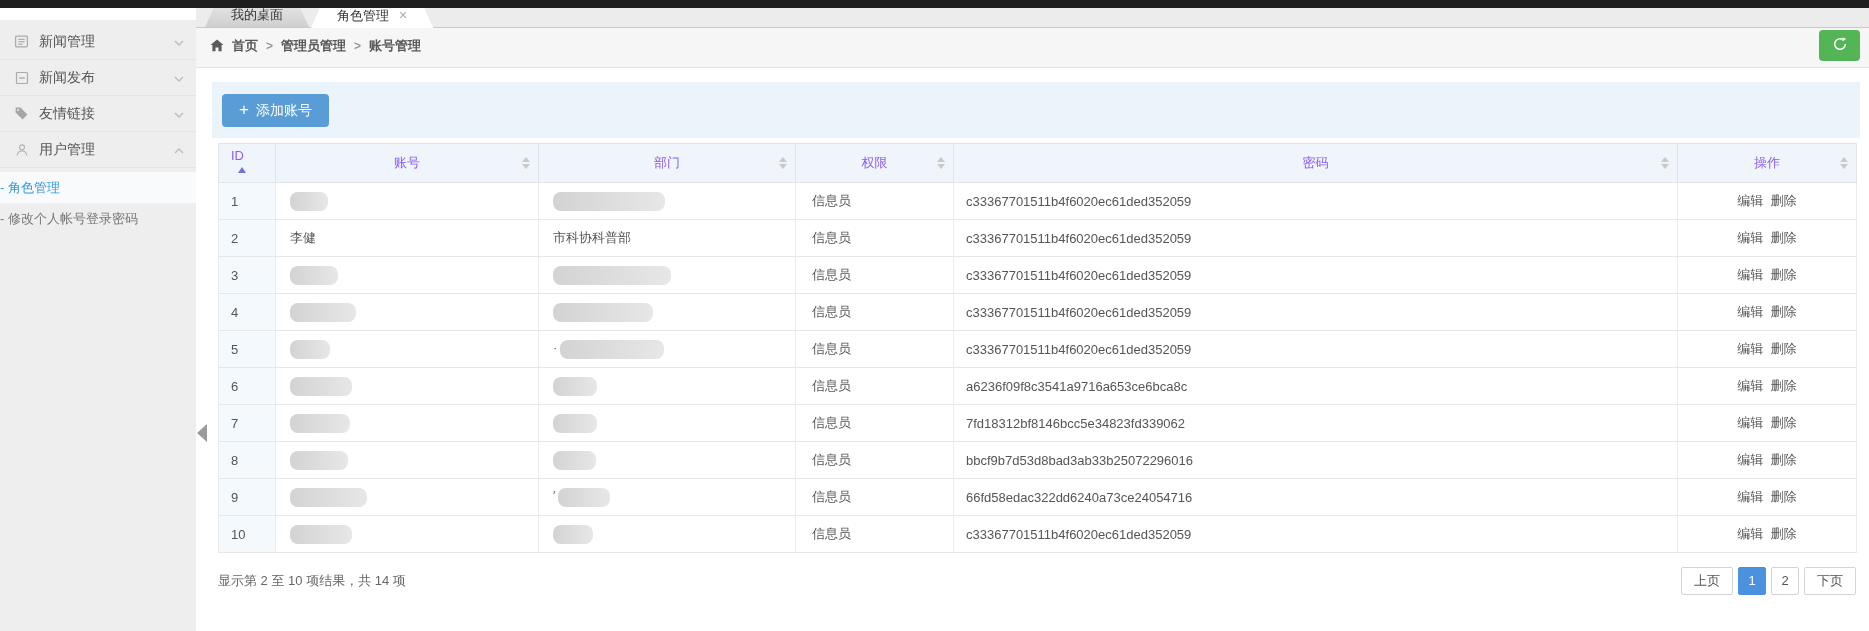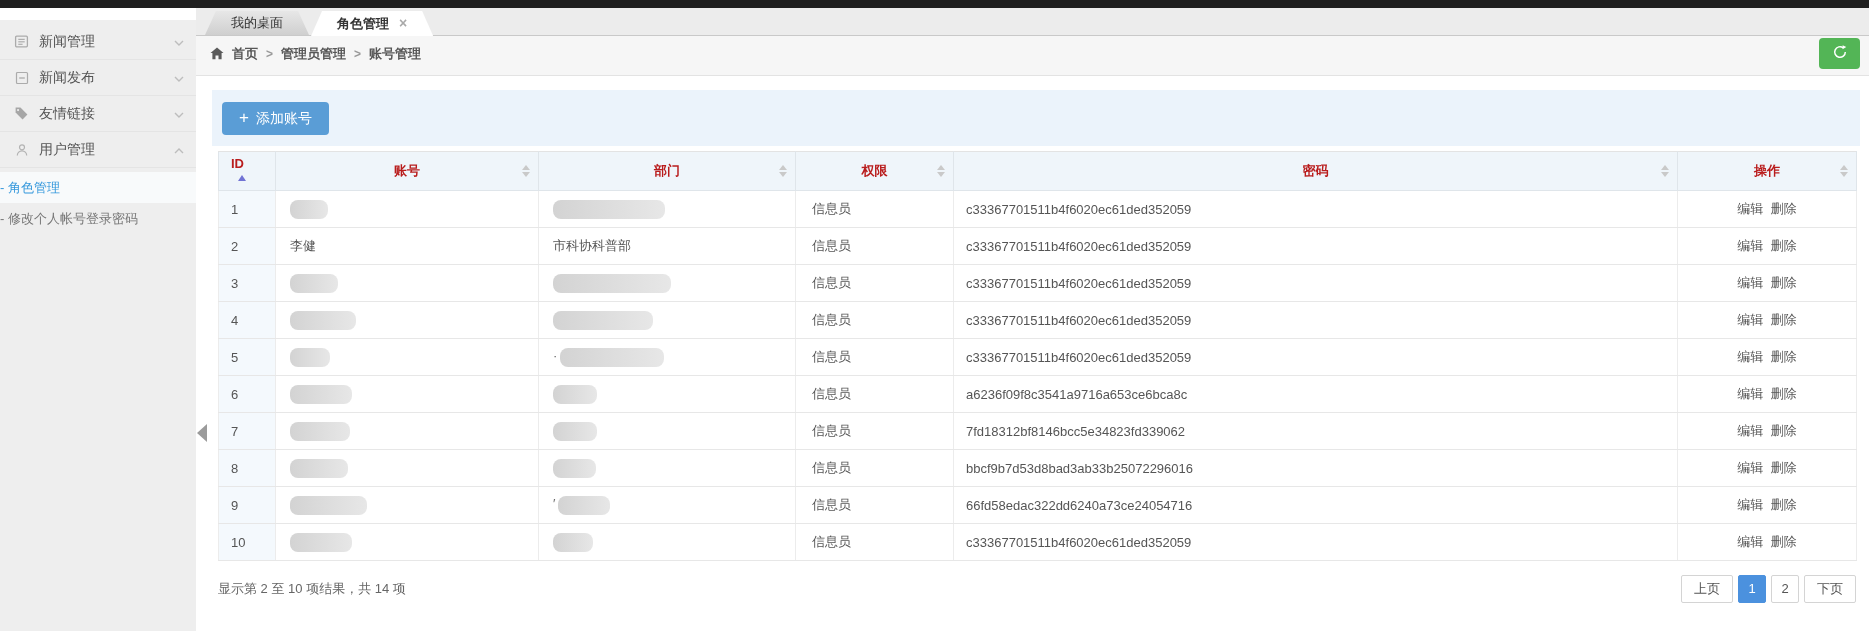--- a/index.html
+++ b/index.html
@@ -24,27 +24,27 @@
   .submenu-item { height:31px; line-height:31px; color:#767676; font-size:13px;
                   cursor:pointer; white-space:nowrap; }
   .submenu-item.active { background:#f8fafb; color:#3598dc; }
   .collapse-handle { position:absolute; left:197px; top:424px; width:0; height:0; z-index:6;
                      border-top:9px solid transparent; border-bottom:9px solid transparent;
                      border-right:10px solid #9b9b9b; cursor:pointer; }
 
   
   .main { position:absolute; left:196px; top:8px; width:1673px; height:623px; background:#fff; }
 
-  .tabbar { height:28px; background:#ececec; border-bottom:1px solid #c9c9c9;
+  .tabbar { height:20px; background:#ececec; border-bottom:1px solid #c9c9c9;
             display:flex; align-items:flex-end; padding-left:9px; position:relative; z-index:2; }
   .tab { height:24px; line-height:24px; padding:0 26px; font-size:13px; color:#333; cursor:pointer;
          clip-path:polygon(11px 0, calc(100% - 11px) 0, 100% 100%, 0 100%);
          background:linear-gradient(#e7e7e7,#cfcfcf);
          filter:drop-shadow(0 0 1px rgba(0,0,0,.30)); margin-right:2px; white-space:nowrap; }
-  .tab.active { background:#fff; height:25px; margin-bottom:-1px; z-index:3;font-weight:bold; }
+  .tab.active { background:#fff; height:25px; margin-bottom:-1px; z-index:3; }
   .tab-close { color:#a9a9a9; font-size:14px; margin-left:10px; cursor:pointer; }
 
   .breadcrumb-bar { height:40px; background:#f6f6f6; border-bottom:1px solid #e3e3e3;
                     display:flex; align-items:center; padding:0 9px 4px 14px;font-weight:bold; }
   .crumb { color:#575757; margin:0 2px; cursor:pointer; }
   .crumb.current { cursor:default; }
   .crumb-sep { color:#999; margin:0 6px; font-size:12px; }
   .home-ic { margin-right:6px; display:flex; align-items:center; }
   .refresh-btn { margin-left:auto; width:41px; height:31px; background:#53b556; border:none;
                  border-radius:4px; display:flex; align-items:center; justify-content:center; cursor:pointer; }
@@ -52,21 +52,21 @@
   .content { padding:14px 9px 0 16px; height:555px; }
   .toolbar-panel { height:56px; background:#ebf3fb; }
   .add-btn { margin:12px 0 0 10px; height:33px; padding:0 17px; background:#5a9dd6; border:none;
              border-radius:4px; color:#fff; font-size:14px; display:inline-flex; align-items:center;
              gap:7px; cursor:pointer; font-family:inherit; }
   .add-plus { font-size:17px; line-height:1; margin-top:-2px; }
 
   .table-wrap { margin:5px 4px 0 6px; }
   table.grid { width:1638px; border-collapse:collapse; table-layout:fixed; font-size:13px; }
   table.grid th { height:39px; background:#eff5fa; border:1px solid #dfe5ea; border-top-color:#e3e3e3;
-                  font-weight:bold; color:#b91c1c; position:relative; padding:0 18px; text-align:center; }
+                  font-weight:normal; color:#8b5cf6; position:relative; padding:0 18px; text-align:center; }
   table.grid th.al { text-align:left; padding-left:12px; }
   table.grid td { height:37px; border:1px solid #ececec; border-bottom-color:#e7e7e7;
                   padding:0 14px; color:#555; background:#fff; overflow:hidden; white-space:nowrap; }
   table.grid td.cell-id { background:#f4f9fd; padding-left:12px; }
   table.grid td.cell-permission { padding-left:16px; }
   table.grid td.cell-password { padding-left:12px; }
   table.grid td.cell-actions { text-align:center; }
   .sort-asc-tri { display:inline-block; width:0; height:0; margin-left:7px; vertical-align:2px;
                   border-left:4px solid transparent; border-right:4px solid transparent;
                   border-bottom:6px solid #7173d4; }

